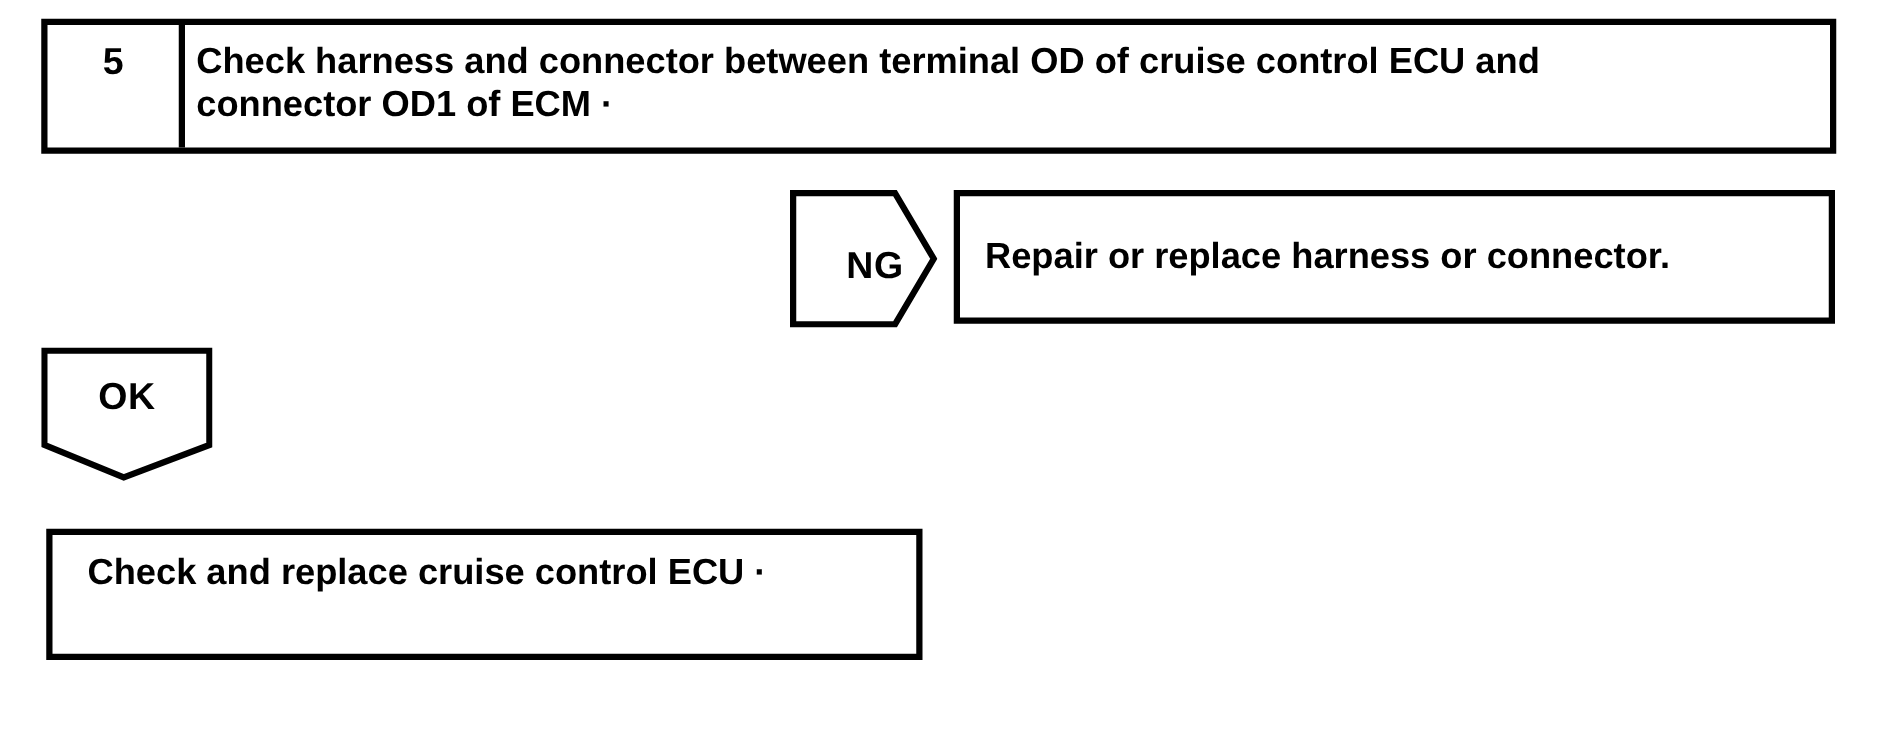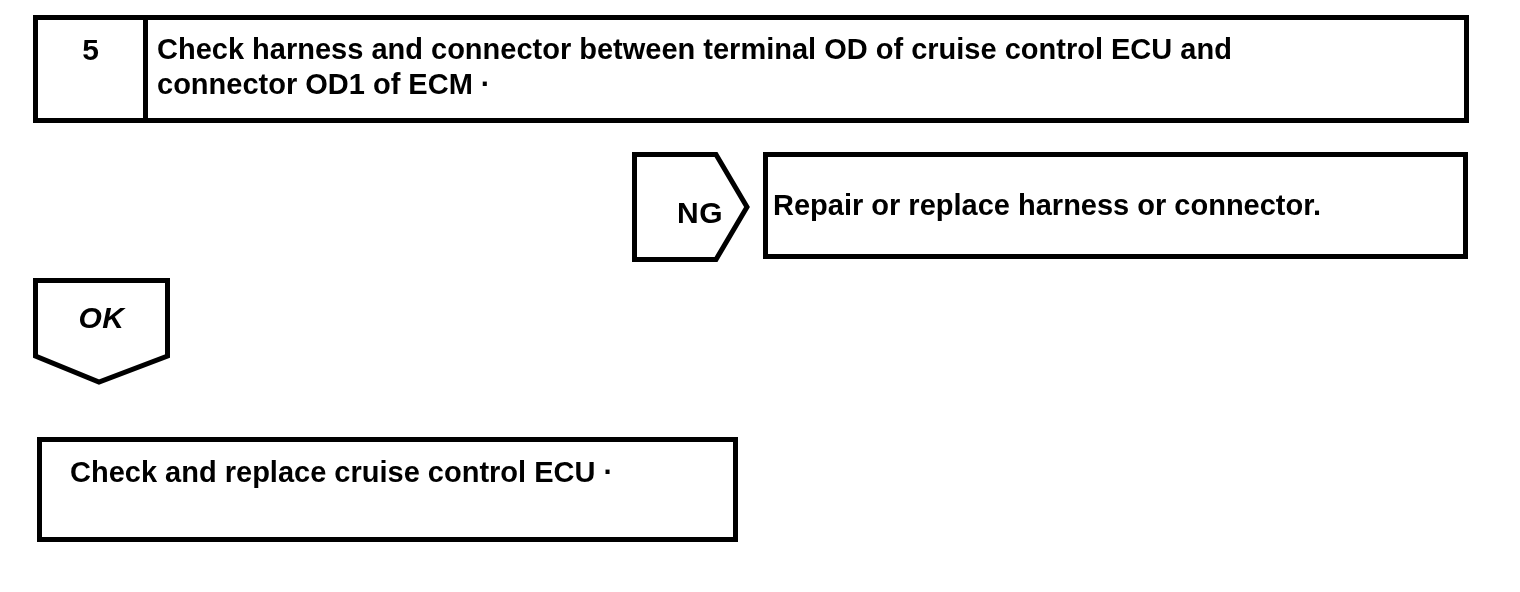--- a/index.html
+++ b/index.html
@@ -54,36 +54,35 @@
     position: absolute;
     display: flex;
     align-items: center;
     justify-content: center;
     font-size: 30px;
     letter-spacing: 0.5px;
   }
   .ng-connector { left: 632px; top: 152px; width: 118px; height: 110px; }
   .ng-connector .connector-label { left: 0; top: 0; width: 112px; height: 122px; margin-left: 12px; }
   .ok-connector { left: 33px; top: 278px; width: 137px; height: 107px; }
-  .ok-connector .connector-label { left: 0; top: 0; width: 137px; height: 79px; font-style: italic; }
+  .ok-connector .connector-label { left: 0; top: 0; width: 137px; height: 79px; }
   
   .ng-action-box {
     left: 763px; top: 152px;
     width: 705px; height: 107px;
     display: flex;
     align-items: center;
-    padding-left: 5px;
+    padding-left: 20px;
     font-size: 29px;
   }
   .ok-action-box {
     left: 37px; top: 423px;
     width: 701px; height: 105px;
     padding: 14px 18px 12px 28px;
     font-size: 29px;
-    margin-top: 14px;
   }
   .nowrap { white-space: nowrap; }
 </style>
 </head>
 <body>
 
 <div class="canvas">
 
   <div class="box step-box">
     <div class="step-number-cell">5</div>

